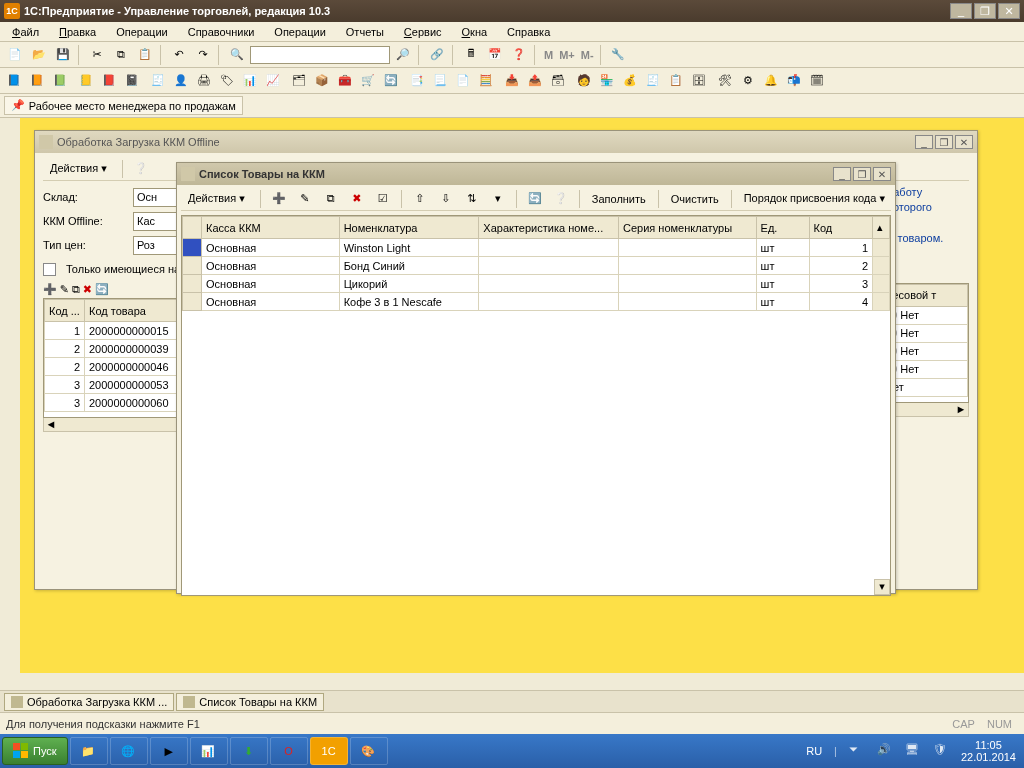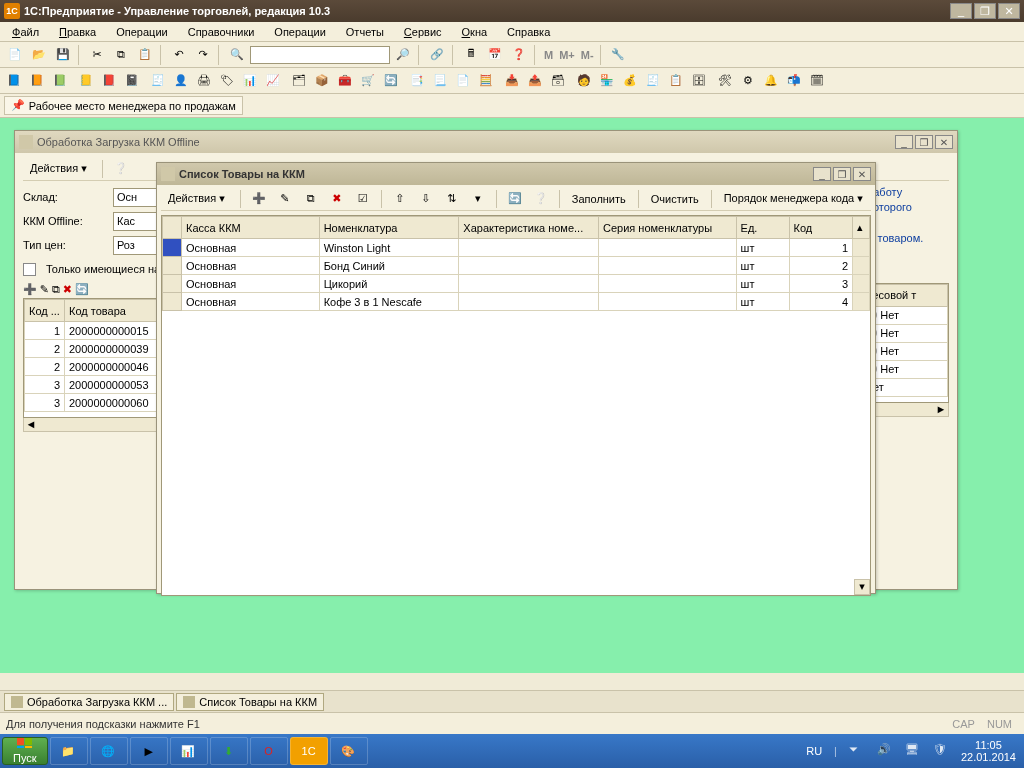--- a/index.html
+++ b/index.html
@@ -21,21 +21,21 @@
 .toolbar .sep { width:4px; height:20px; border-left:1px solid #c9c2a9; margin:0 2px;}
 .toolbar input[type=text] { height:18px; border:1px solid #a09878; padding:0 3px;}
 .toolbar .mtxt { padding:0 2px; font-weight:bold; color:#888; cursor:pointer;}
 
 .toolbar2 { height:26px; background:#f4efdc; border-bottom:1px solid #c9c2a9; display:flex; align-items:center; padding:2px 4px; gap:3px; flex-wrap:nowrap; overflow:hidden;}
 .ico { width:20px; height:20px; display:flex; align-items:center; justify-content:center; cursor:pointer;}
 
 .linkbar { height:24px; background:#f4efdc; border-bottom:1px solid #c9c2a9; display:flex; align-items:center; padding:2px 4px;}
 .linkbar .lnk { border:1px solid #c9c2a9; background:#faf6e8; padding:2px 6px; cursor:pointer; display:flex; align-items:center; gap:4px;}
 
-.workspace { position:relative; background:#86efac; height:555px; }
+.workspace { position:relative; background:#fde047; height:555px;margin-left:20px; }
 
 .mdiwin { position:absolute; border:1px solid #9a937a; background:#f6f2e1; box-shadow:1px 1px 3px rgba(0,0,0,0.2);}
 .mdiwin .mdititle { height:22px; background:linear-gradient(#e0d9c0,#cfc7ab); display:flex; align-items:center; padding:0 4px; color:#555;}
 .mdiwin .mdititle .micon { width:14px; height:14px; background:#d0c8a8; margin-right:4px;}
 .mdiwin .mdititle .mcap { flex:1; font-weight:normal; }
 .mdiwin .mdititle .mbtns { display:flex; gap:2px;}
 .mdiwin .mdititle .mbtns div { width:18px; height:14px; border:1px solid #888; background:#e8e2cc; display:flex; align-items:center; justify-content:center; cursor:pointer; font-size:10px;}
 
 .mdibody { padding:4px 8px; }
 .mdibar { height:24px; display:flex; align-items:center; gap:6px; border-bottom:1px solid #d4cdb2; padding:2px 0; margin-bottom:4px;}
@@ -63,21 +63,21 @@
 
 .statusbar-tabs { position:absolute; left:0; right:0; bottom:56px; height:22px; background:#e8e2cc; border-top:1px solid #c9c2a9; display:flex; align-items:center; padding:0 4px; gap:2px;}
 .statusbar-tabs .tab { border:1px solid #b0a880; background:#f4efdc; padding:2px 6px; display:flex; align-items:center; gap:4px; cursor:pointer;}
 .statusbar-tabs .tab .ticon{ width:12px; height:12px; background:#c0b890;}
 
 .hintbar { position:absolute; left:0; right:0; bottom:34px; height:22px; background:#f4efdc; border-top:1px solid #c9c2a9; display:flex; align-items:center; padding:0 6px; color:#333;margin-top:36px;}
 .hintbar .spacer{flex:1;}
 .hintbar .ind{ padding:0 6px; color:#999;text-align:center;}
 
 .taskbar { position:absolute; left:0; right:0; bottom:0; height:34px; background:linear-gradient(#3878c8,#2a5fa8); display:flex; align-items:center; padding:0 2px;}
-.taskbar .start { height:28px; padding:0 10px; background:linear-gradient(#5fb050,#3a8030); color:#fff; border-radius:3px; display:flex; align-items:center; gap:4px; border:1px solid #2a6020; cursor:pointer;flex-direction:column;}
+.taskbar .start { height:28px; padding:0 10px; background:linear-gradient(#5fb050,#3a8030); color:#fff; border-radius:3px; display:flex; align-items:center; gap:4px; border:1px solid #2a6020; cursor:pointer;}
 .taskbar .tbico { width:38px; height:28px; display:flex; align-items:center; justify-content:center; cursor:pointer; margin-left:2px; border:1px solid rgba(255,255,255,0.2); border-radius:2px;}
 .taskbar .tray { margin-left:auto; display:flex; align-items:center; gap:12px; color:#fff; padding:0 6px;}
 .taskbar .tray .clock { text-align:center; line-height:1.1; font-size:10px;}
 .taskbar .tray .trayico { width:16px; height:16px; opacity:0.85;}
 
 svg { display:block; }
 .chk { width:13px; height:13px; border:1px solid #888; background:#fff; margin-right:4px;}
 </style>
 </head>
 <body>
@@ -332,21 +332,21 @@
         <span class="bico">⇅</span>
         <span class="bico">▾</span>
         <span class="bsep"></span>
         <span class="bico" style="color:#2a2;">🔄</span>
         <span class="bico" style="color:#c80;">❔</span>
         <span class="bsep"></span>
         <span class="btxt">Заполнить</span>
         <span class="bsep"></span>
         <span class="btxt">Очистить</span>
         <span class="bsep"></span>
-        <span class="btxt"><span>Порядок менеджера кода</span> ▾</span>
+        <span class="btxt"><span>Порядок присвоения кода</span> ▾</span>
       </div>
       <div class="grid" style="height:381px; position:relative;">
         <table>
           <tbody>
               <tr>
             <th class="rowmark"></th>
             <th style="width:130px">Касса ККМ</th>
             <th style="width:132px">Номенклатура</th>
             <th style="width:132px">Характеристика номе...</th>
             <th style="width:130px">Серия номенклатуры</th>

